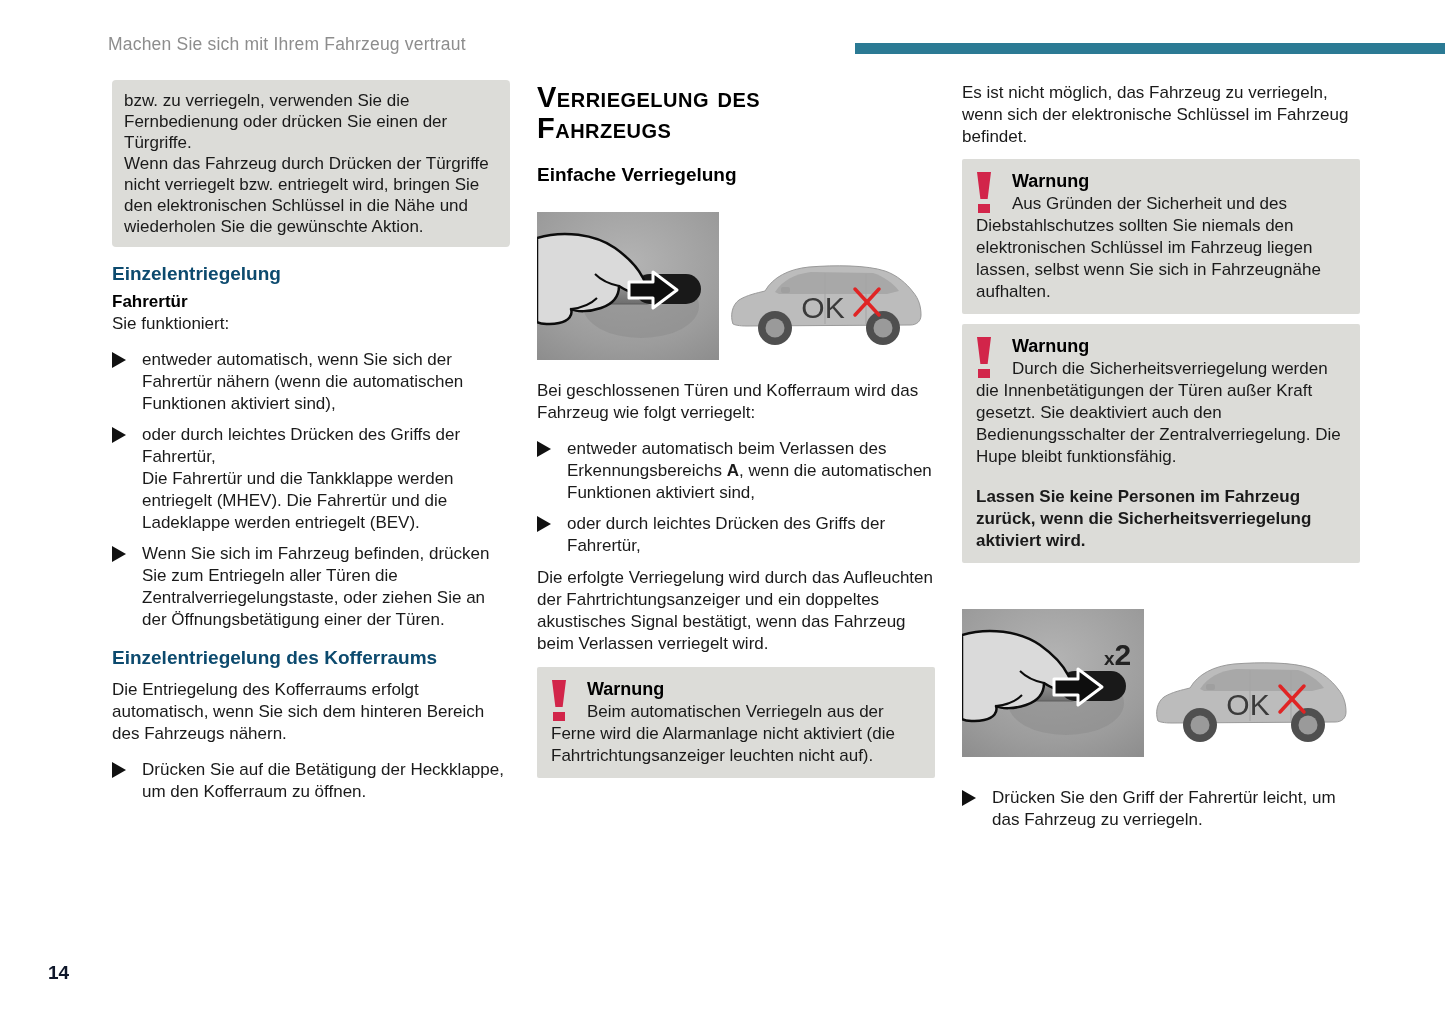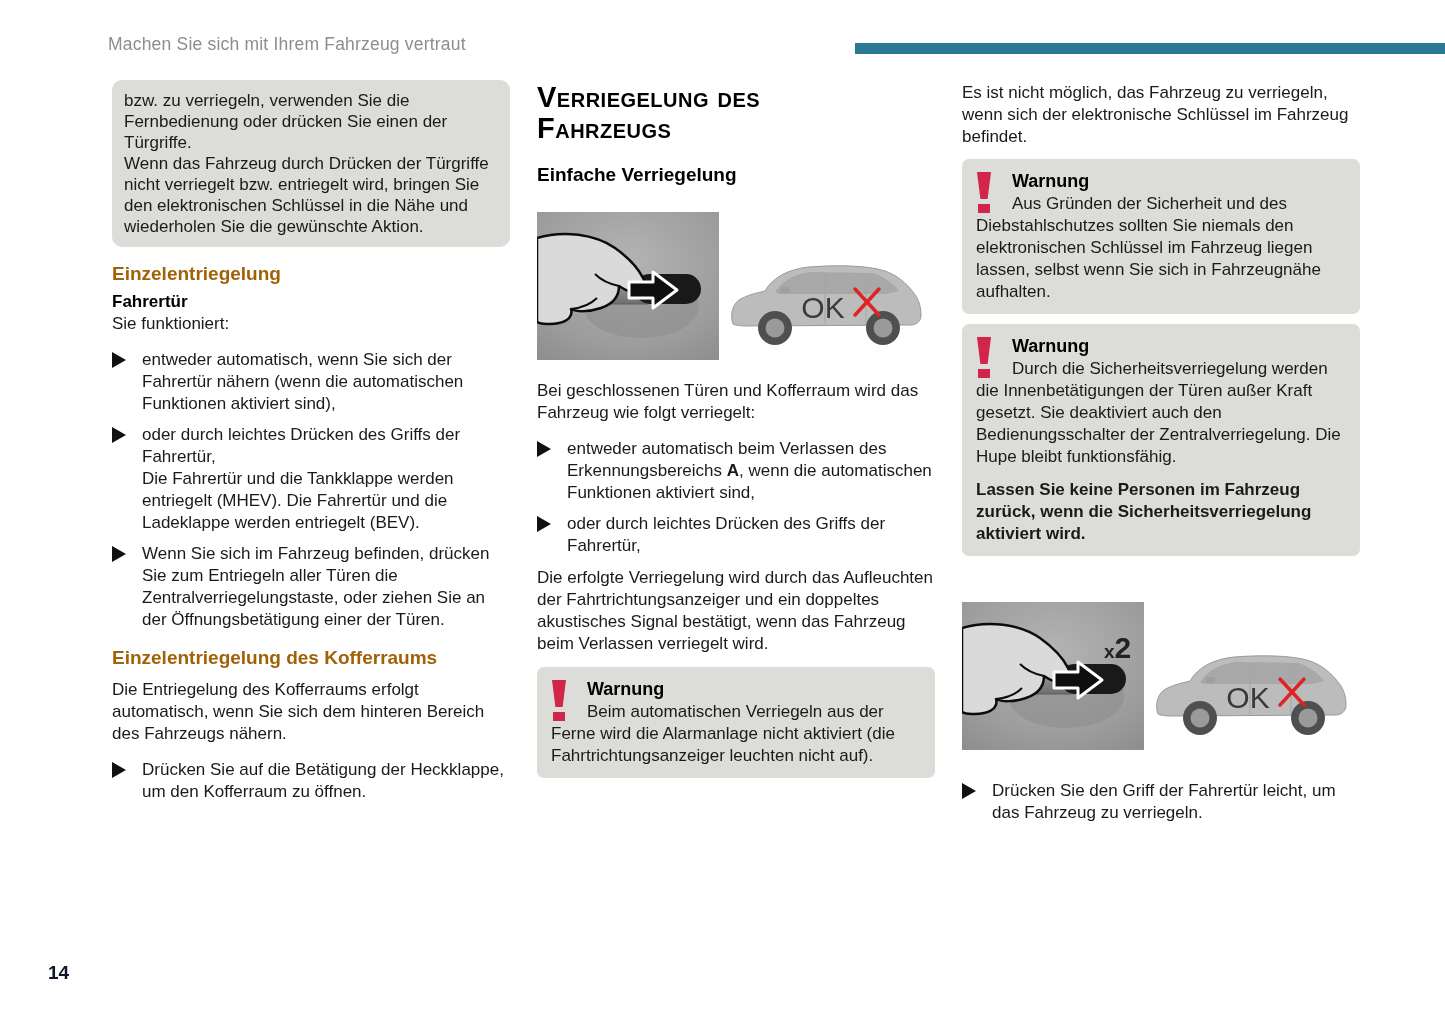--- a/index.html
+++ b/index.html
@@ -22,24 +22,24 @@
   }
   .col {
     position: absolute; width: 398px;
     font-size: 17px; line-height: 22px;
   }
   .col1 { left: 112px; top: 80px; }
   .col2 { left: 537px; top: 82px; }
   .col3 { left: 962px; top: 82px; }
 
   .graybox {
-    background: #dcdcd8; border-radius: 10px;
+    background: #dcdcd8; border-radius: 4px;
     padding: 10px 12px; line-height: 21px;
   }
-  .h-section { font-size: 19px; font-weight: bold; margin: 16px 0 6px 0; color: #a16207; }
+  .h-section { font-size: 19px; font-weight: bold; margin: 16px 0 6px 0; color: #0c4a6e; }
   .h-sub { font-size: 17px; font-weight: bold; margin: 6px 0 0 0; color: #000; }
   .para { margin: 10px 0 0 0; }
   .bullets { margin-top: 14px; }
   .bullet { position: relative; padding-left: 30px; margin-bottom: 9px; }
   .tri {
     position: absolute; left: 0; top: 3px;
     width: 0; height: 0;
     border-left: 14px solid #111;
     border-top: 8px solid transparent;
     border-bottom: 8px solid transparent;
@@ -49,32 +49,32 @@
     font-weight: bold; font-size: 29px; line-height: 31px;
     width: 345px; color: #000; letter-spacing: 0.5px;
   }
   .subheading { font-size: 19px; font-weight: bold; margin-top: 20px; color: #000; }
 
   .illus { display: flex; align-items: flex-end; margin-top: 26px; height: 148px; }
   .panel { width: 182px; height: 148px; flex: none; }
   .car-wrap { margin-left: 8px; margin-bottom: 3px; flex: none; }
 
   .warnbox {
-    background: #dcdcd8; border-radius: 7px;
+    background: #dcdcd8; border-radius: 2px;
     padding: 11px 14px; position: relative; margin-top: 12px;
   }
   .warn-icon { position: absolute; left: 15px; top: 13px; width: 16px; height: 44px; }
   .warn-bar {
     width: 14px; height: 27px; background: #d2254a;
     clip-path: polygon(0 0, 100% 0, 76% 100%, 24% 100%);
   }
   .warn-dot { width: 12px; height: 9px; background: #d2254a; margin-top: 5px; margin-left: 1px; }
   .warn-title { font-weight: bold; font-size: 18px; margin-left: 36px; color: #000; }
   .warn-text { text-indent: 36px; margin-top: 1px; }
-  .warn-bold { font-weight: bold; margin-top: 11px; }
+  .warn-bold { font-weight: bold; margin-top: 18px; }
   .b { font-weight: bold; }
   .pagenum {
     position: absolute; left: 48px; top: 962px;
     font-size: 19px; font-weight: bold; color: #0f172a;
   }
   .mt-img2 { margin-top: 46px; }
   .mt-lockbullet { margin-top: 30px; }
 </style>
 </head>
 <body>

